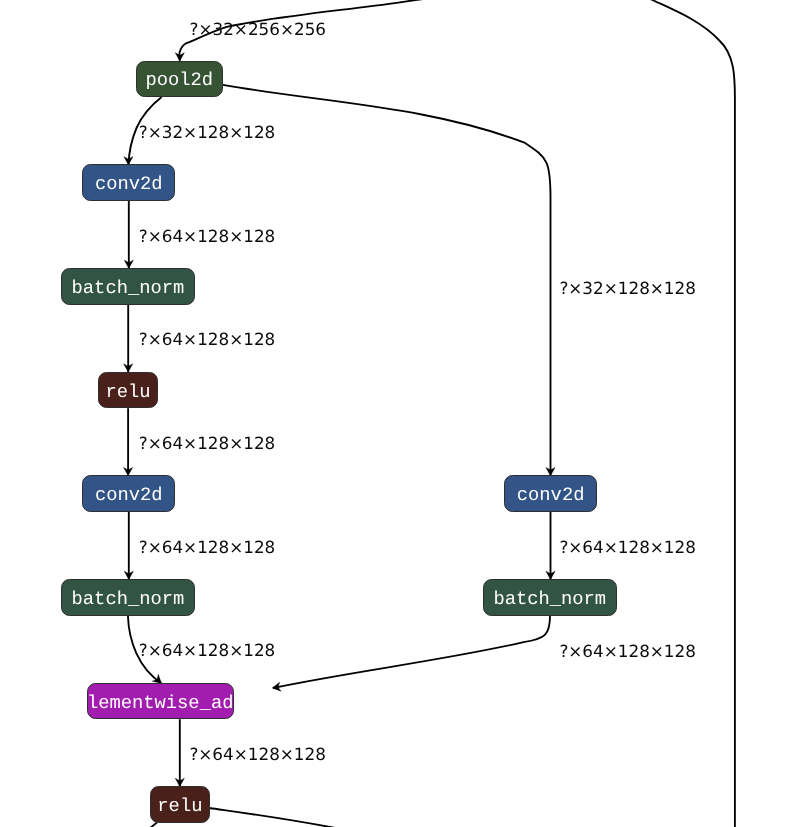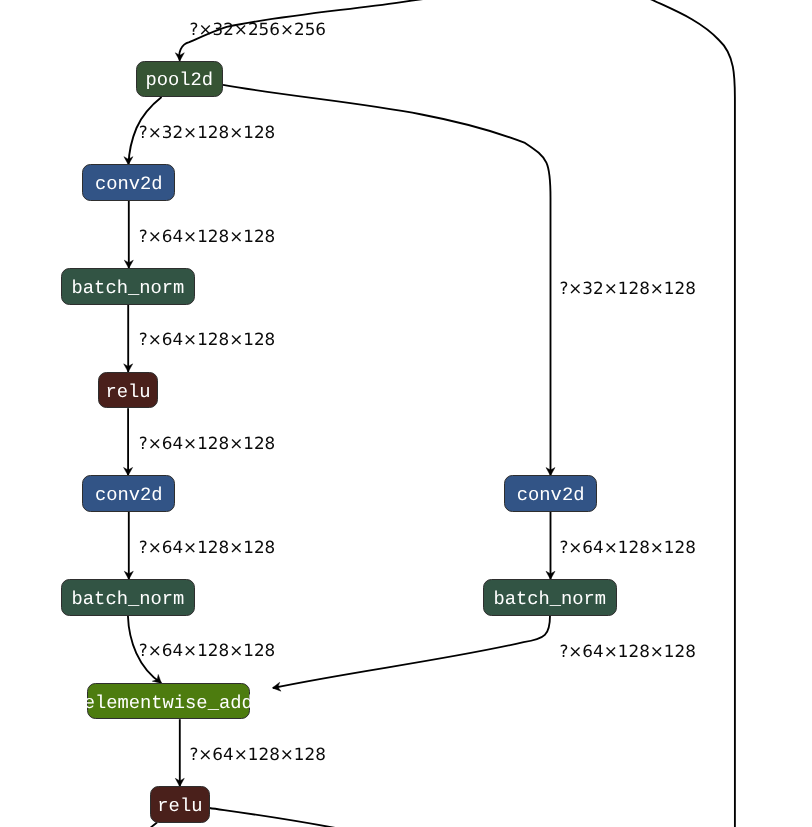--- a/index.html
+++ b/index.html
@@ -62,21 +62,21 @@
     </div>
     <div class="node" style="left: 97.8px; top: 371.7px; width: 60.6px; height: 36.5px; background: rgb(74, 32, 27);">
       <span>relu</span>
     </div>
     <div class="node" style="left: 82.4px; top: 475.3px; width: 92.9px; height: 36.5px; background: rgb(50, 84, 134);">
       <span>conv2d</span>
     </div>
     <div class="node" style="left: 60.9px; top: 579px; width: 134.1px; height: 36.5px; background: rgb(50, 84, 68);">
       <span>batch_norm</span>
     </div>
-    <div class="node" style="left: 86.7px; top: 682.7px; width: 163px; height: 36.5px; background: #4d7c0f;">
+    <div class="node" style="left: 86.7px; top: 682.7px; width: 147px; height: 36.5px; background: #a21caf;">
       <span>elementwise_add</span>
     </div>
     <div class="node" style="left: 149.6px; top: 786.4px; width: 60.6px; height: 36.5px; background: rgb(74, 32, 27);">
       <span>relu</span>
     </div>
     <div class="node" style="left: 504.2px; top: 475.3px; width: 92.9px; height: 36.5px; background: rgb(50, 84, 134);">
       <span>conv2d</span>
     </div>
     <div class="node" style="left: 482.7px; top: 579px; width: 134.1px; height: 36.5px; background: rgb(50, 84, 68);">
       <span>batch_norm</span>

